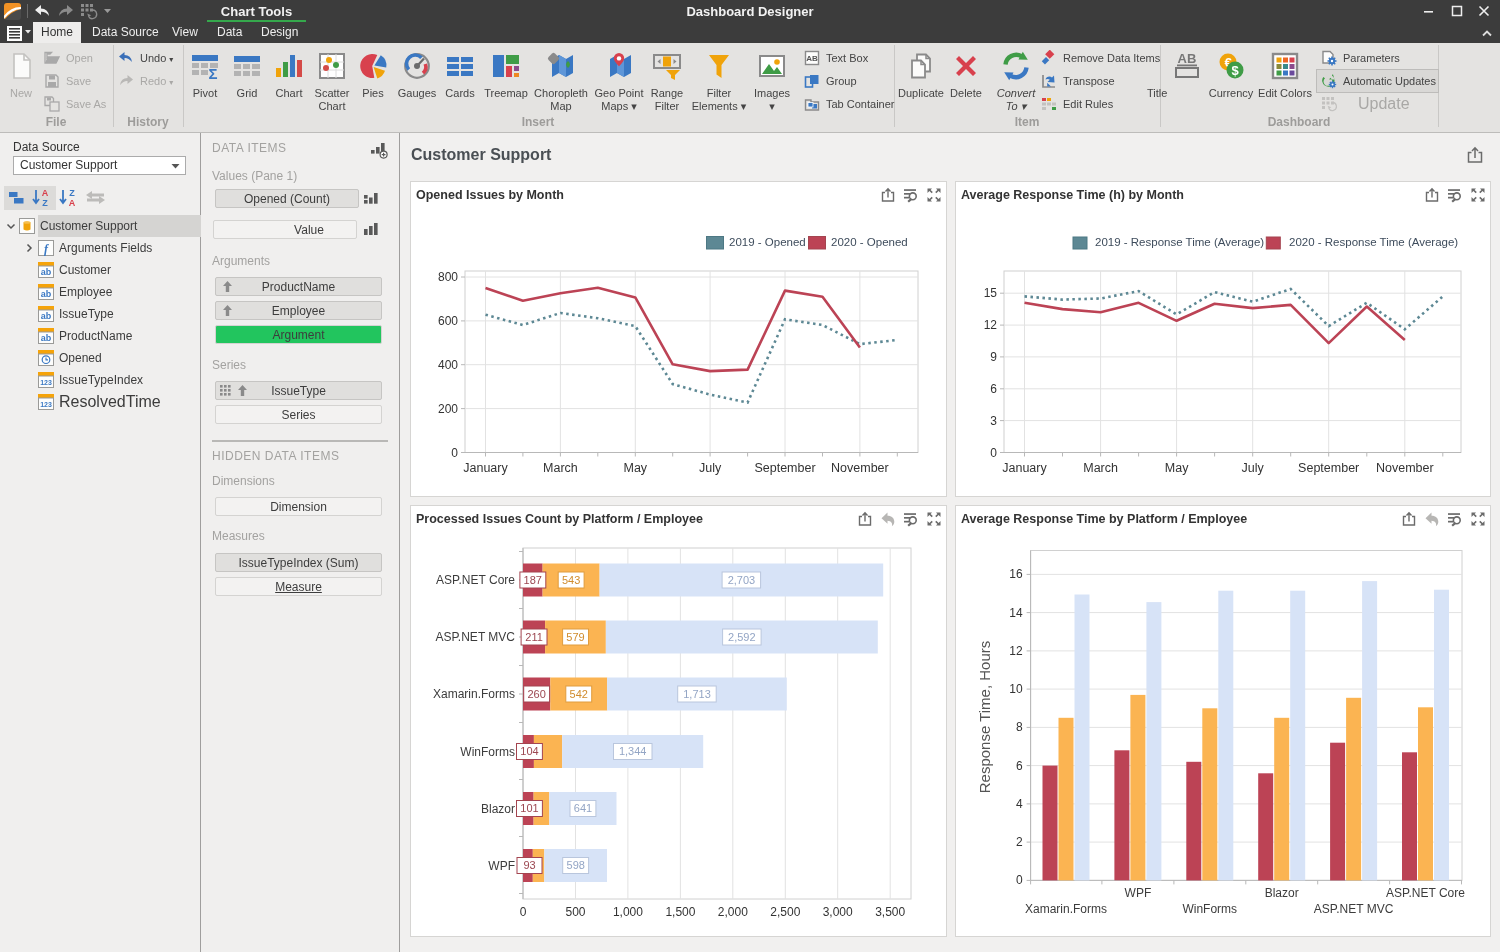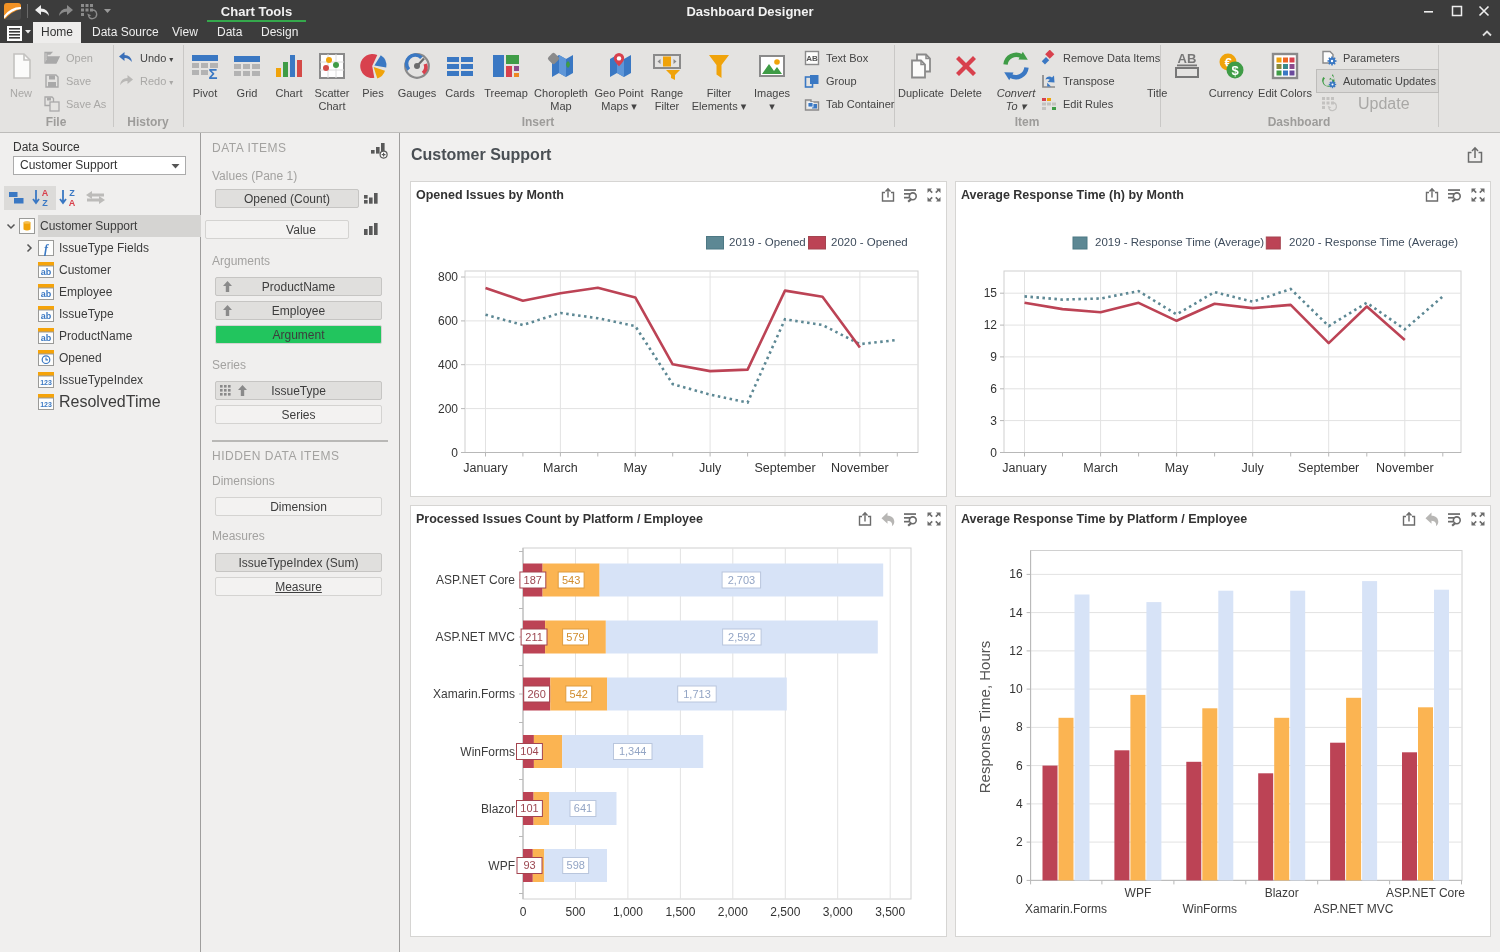--- a/index.html
+++ b/index.html
@@ -523,21 +523,21 @@
 <div class="abs" style="left:40px;top:82px;height:22px;line-height:22px;font-size:12px;color:#3c3c3c;">Customer Support</div>
 <svg class="abs" style="left:26px;top:110px;" width="7" height="10" viewBox="0 0 7 10">
       <path d="M1.5 1.5 L5 5 L1.5 8.5" stroke="#555" stroke-width="1.5" fill="none"></path>
     </svg>
 <div class="abs" style="left:38px;top:107px;width:16px;height:16px;">
       <svg width="16" height="16" viewBox="0 0 16 16">
         <rect x="0.5" y="0.5" width="15" height="15" fill="#fdfdfc" stroke="#9a9a98"></rect>
         <text x="8" y="12.5" font-size="12" font-style="italic" font-weight="bold" fill="#3a78c3" text-anchor="middle" font-family="Liberation Serif">f</text>
       </svg>
     </div>
-<div class="abs" style="left:59px;top:104px;height:22px;line-height:22px;font-size:12px;color:#3c3c3c;">IssueType Fields</div>
+<div class="abs" style="left:59px;top:104px;height:22px;line-height:22px;font-size:12px;color:#3c3c3c;">Arguments Fields</div>
 <div class="abs" style="left:38px;top:129px;width:16px;height:16px;">
       <svg width="16" height="16" viewBox="0 0 16 16">
         <rect x="0" y="0" width="16" height="4" fill="#f5a309"></rect>
         <rect x="0.5" y="4" width="15" height="11.5" fill="#fdfdfc" stroke="#9a9a98"></rect>
         <text x="8" y="13.2" font-size="9" font-weight="bold" fill="#3a78c3" text-anchor="middle" font-family="Liberation Sans">ab</text>
       </svg>
     </div>
 <div class="abs" style="left:59px;top:126px;height:22px;line-height:22px;font-size:12px;color:#3c3c3c;">Customer</div>
 <div class="abs" style="left:38px;top:151px;width:16px;height:16px;">
       <svg width="16" height="16" viewBox="0 0 16 16">
@@ -607,21 +607,21 @@
 <div class="abs" style="left:163px;top:58px;width:14px;height:15px;">
       <svg width="14" height="15" viewBox="0 0 14 15">
         <g fill="#595959">
 <rect x="0" y="4" width="3.6" height="3.6"></rect>
           <rect x="0" y="9" width="3.6" height="3.6"></rect>
 <rect x="5" y="6.5" width="3.6" height="6.2"></rect>
           <rect x="10" y="2" width="3.6" height="10.7"></rect>
         </g>
       </svg>
     </div>
-<div class="abs" style="left:4px;top:87px;width:144px;height:19px;background:#f3f2f1;border:1px solid #d4d3d1;border-radius:2px;padding-left:48px;">
+<div class="abs" style="left:12px;top:87px;width:144px;height:19px;background:#f3f2f1;border:1px solid #d4d3d1;border-radius:2px;padding-left:48px;">
       <div style="text-align:center;line-height:18px;font-size:12px;color:#3d3d3d;">Value</div>
     </div>
 <div class="abs" style="left:163px;top:89px;width:14px;height:15px;">
       <svg width="14" height="15" viewBox="0 0 14 15">
         <g fill="#595959">
 <rect x="0" y="7" width="3.6" height="6"></rect>
           <rect x="5" y="4" width="3.6" height="9"></rect>
           <rect x="10" y="1" width="3.6" height="12"></rect>
         </g>
       </svg>

